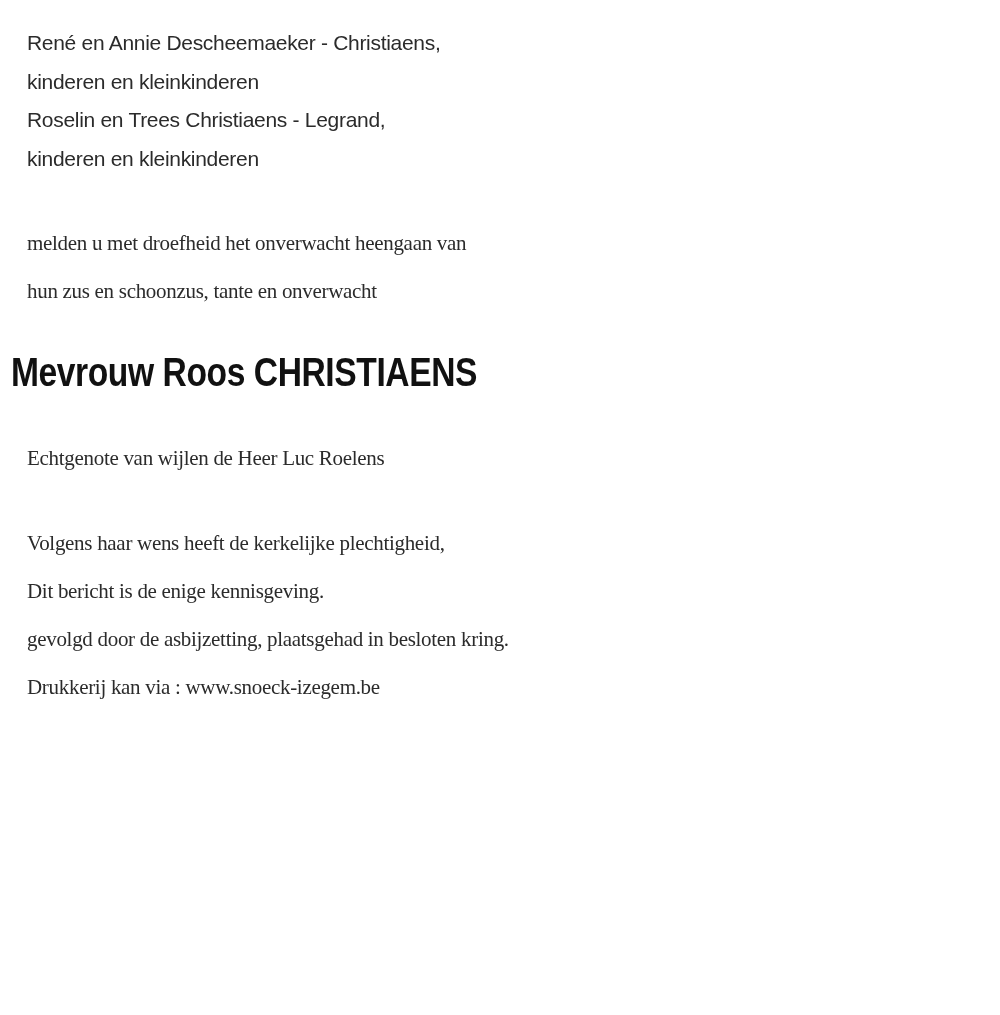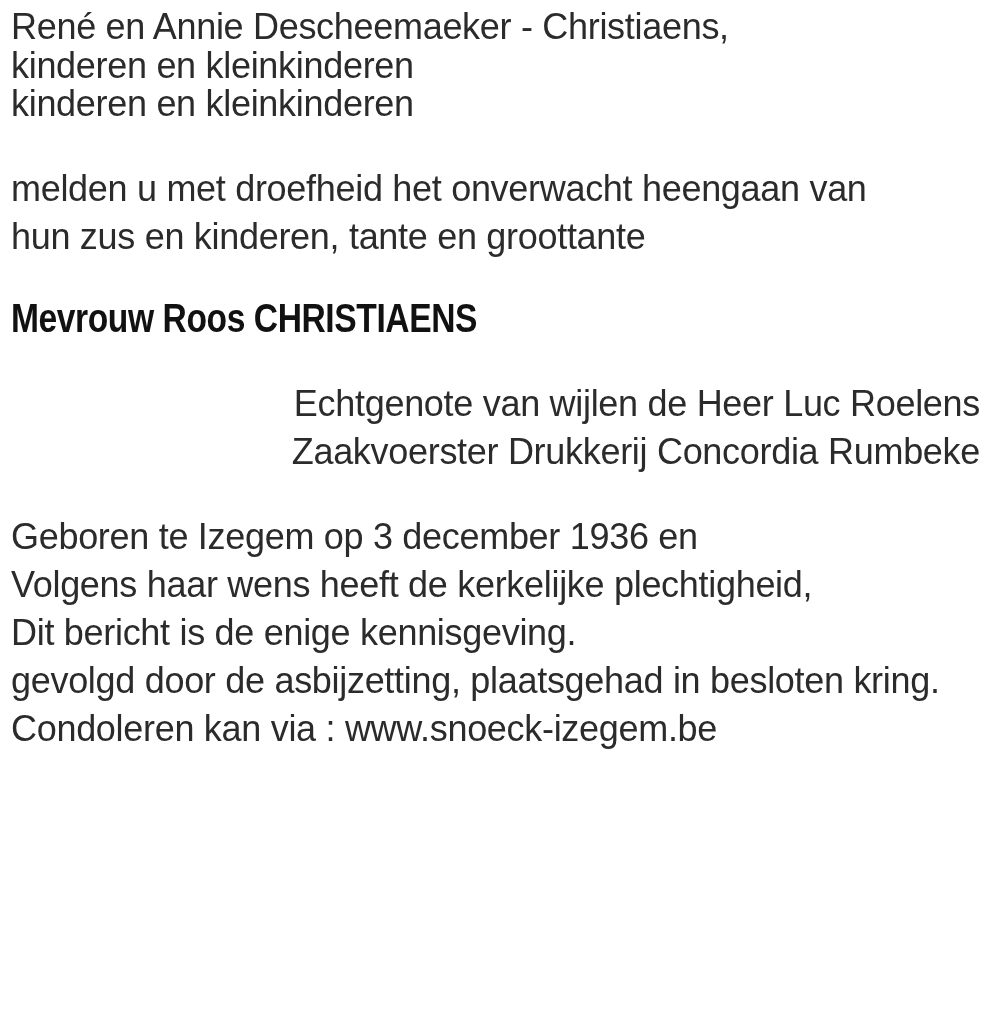--- a/index.html
+++ b/index.html
@@ -11,75 +11,74 @@
     width: 1000px;
     height: 1015px;
     font-family: "Liberation Sans", "DejaVu Sans", sans-serif;
     color: #2b2b2b;
     overflow: hidden;
   }
   .doc {
     padding: 8px 20px 0 11px;
   }
   .block {
-    margin: 0;
-    font-size: 36px;
+    margin: 16px;
+    font-size: 21px;
     font-weight: 400;
     letter-spacing: -0.3px;
   }
   .block .line {
     display: block;
     white-space: nowrap;
   }
   .tight .line { line-height: 38.5px; }
-  .loose .line { line-height: 48px; }
+  .loose .line { line-height: 48px; font-family: Liberation Serif, serif; }
 
   #block-announcement { margin-top: 41px; }
   #deceased-name {
     margin: 35px 0 0 0;
     font-size: 40px;
     line-height: 44px;
     font-weight: 700;
     color: #111111;
     letter-spacing: -0.5px;
     transform: scaleX(0.84);
     transform-origin: 0 50%;
     white-space: nowrap;
   }
-  #block-relations { margin-top: 40px; text-align: right; }
+  #block-relations { margin-top: 40px; }
   #block-details   { margin-top: 37px; }
   #block-addresses { margin-top: 49px; }
 </style>
 </head>
 <body>
 
 <div class="doc">
 
   <p class="block tight" id="block-family">
     <span class="line">René en Annie Descheemaeker - Christiaens,</span>
     <span class="line">kinderen en kleinkinderen</span>
+    <span class="line">Roselin en Trees Christiaens - Legrand,</span>
     <span class="line">kinderen en kleinkinderen</span>
   </p>
 
   <p class="block loose" id="block-announcement">
     <span class="line">melden u met droefheid het onverwacht heengaan van</span>
-    <span class="line">hun zus en kinderen, tante en groottante</span>
+    <span class="line">hun zus en schoonzus, tante en onverwacht</span>
   </p>
 
   <h1 id="deceased-name">Mevrouw Roos CHRISTIAENS</h1>
 
   <p class="block loose" id="block-relations">
     <span class="line">Echtgenote van wijlen de Heer Luc Roelens</span>
-    <span class="line">Zaakvoerster Drukkerij Concordia Rumbeke</span>
   </p>
 
   <p class="block loose" id="block-details">
-    <span class="line">Geboren te Izegem op 3 december 1936 en</span>
     <span class="line">Volgens haar wens heeft de kerkelijke plechtigheid,</span>
     <span class="line">Dit bericht is de enige kennisgeving.</span>
     <span class="line">gevolgd door de asbijzetting, plaatsgehad in besloten kring.</span>
-    <span class="line">Condoleren kan via : www.snoeck-izegem.be</span>
+    <span class="line">Drukkerij kan via : www.snoeck-izegem.be</span>
   </p>
 
   <p class="block tight" id="block-addresses">
   </p>
 
 </div>
 
 </body></html>

